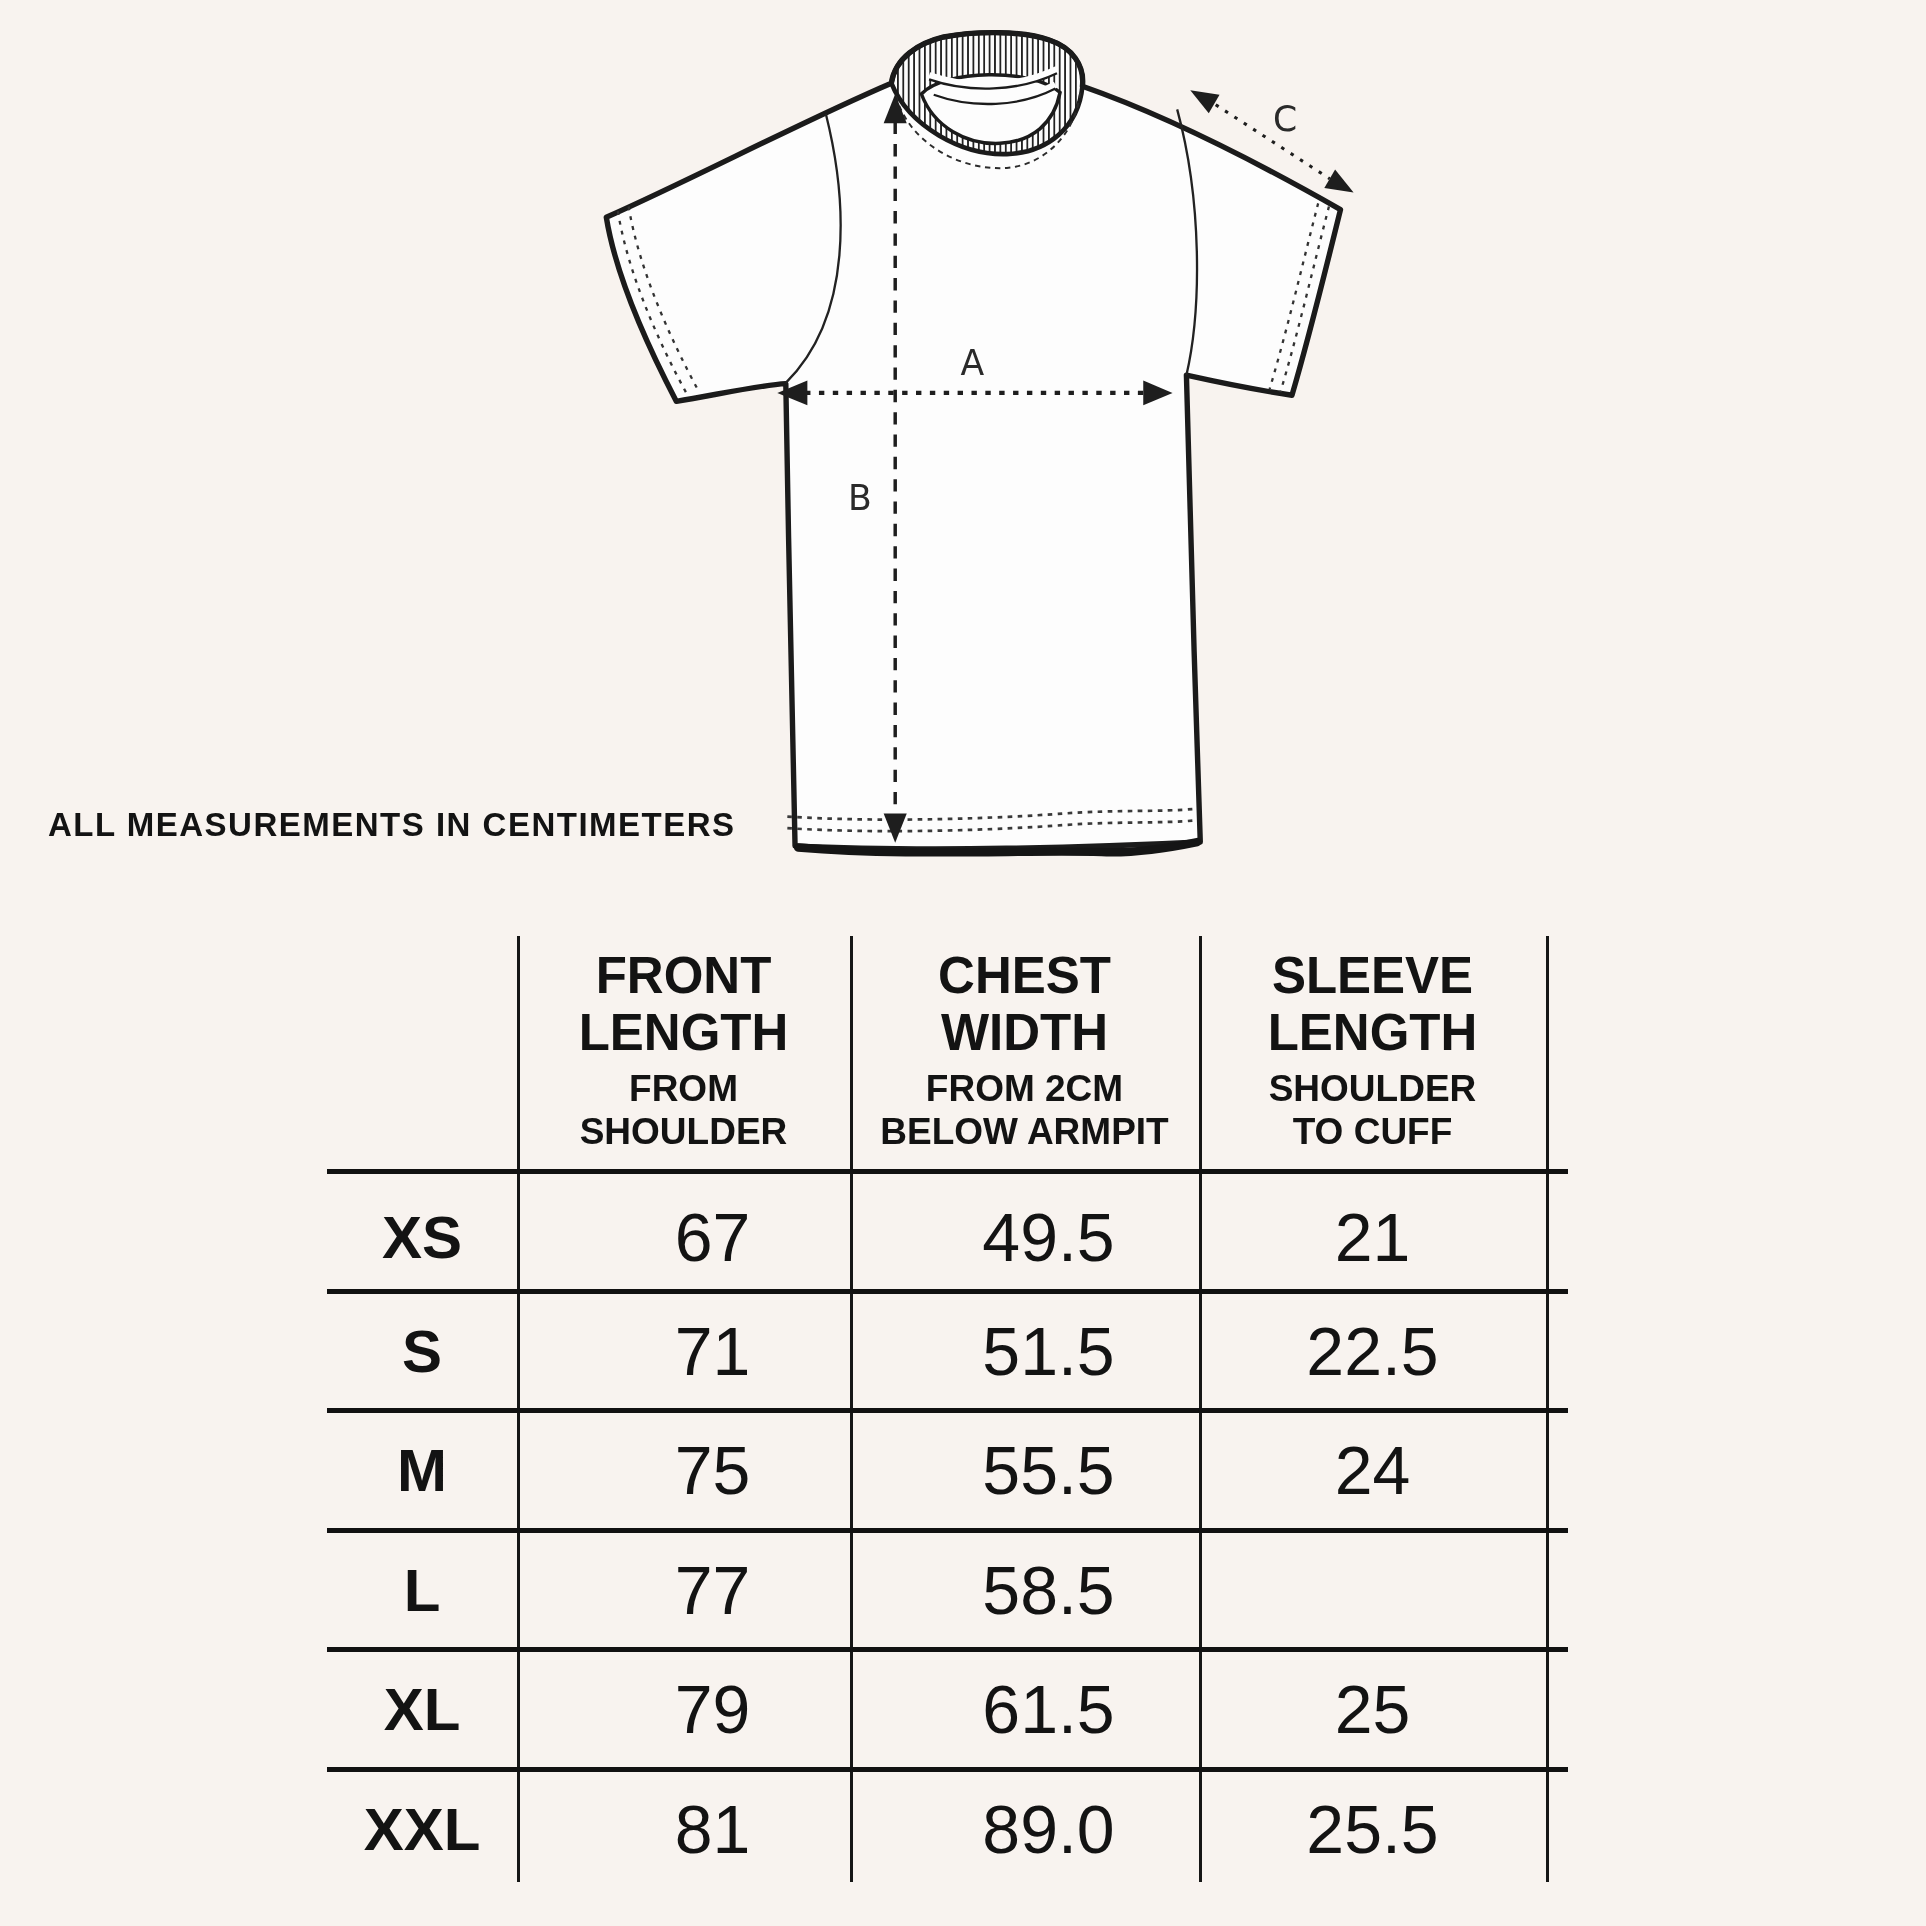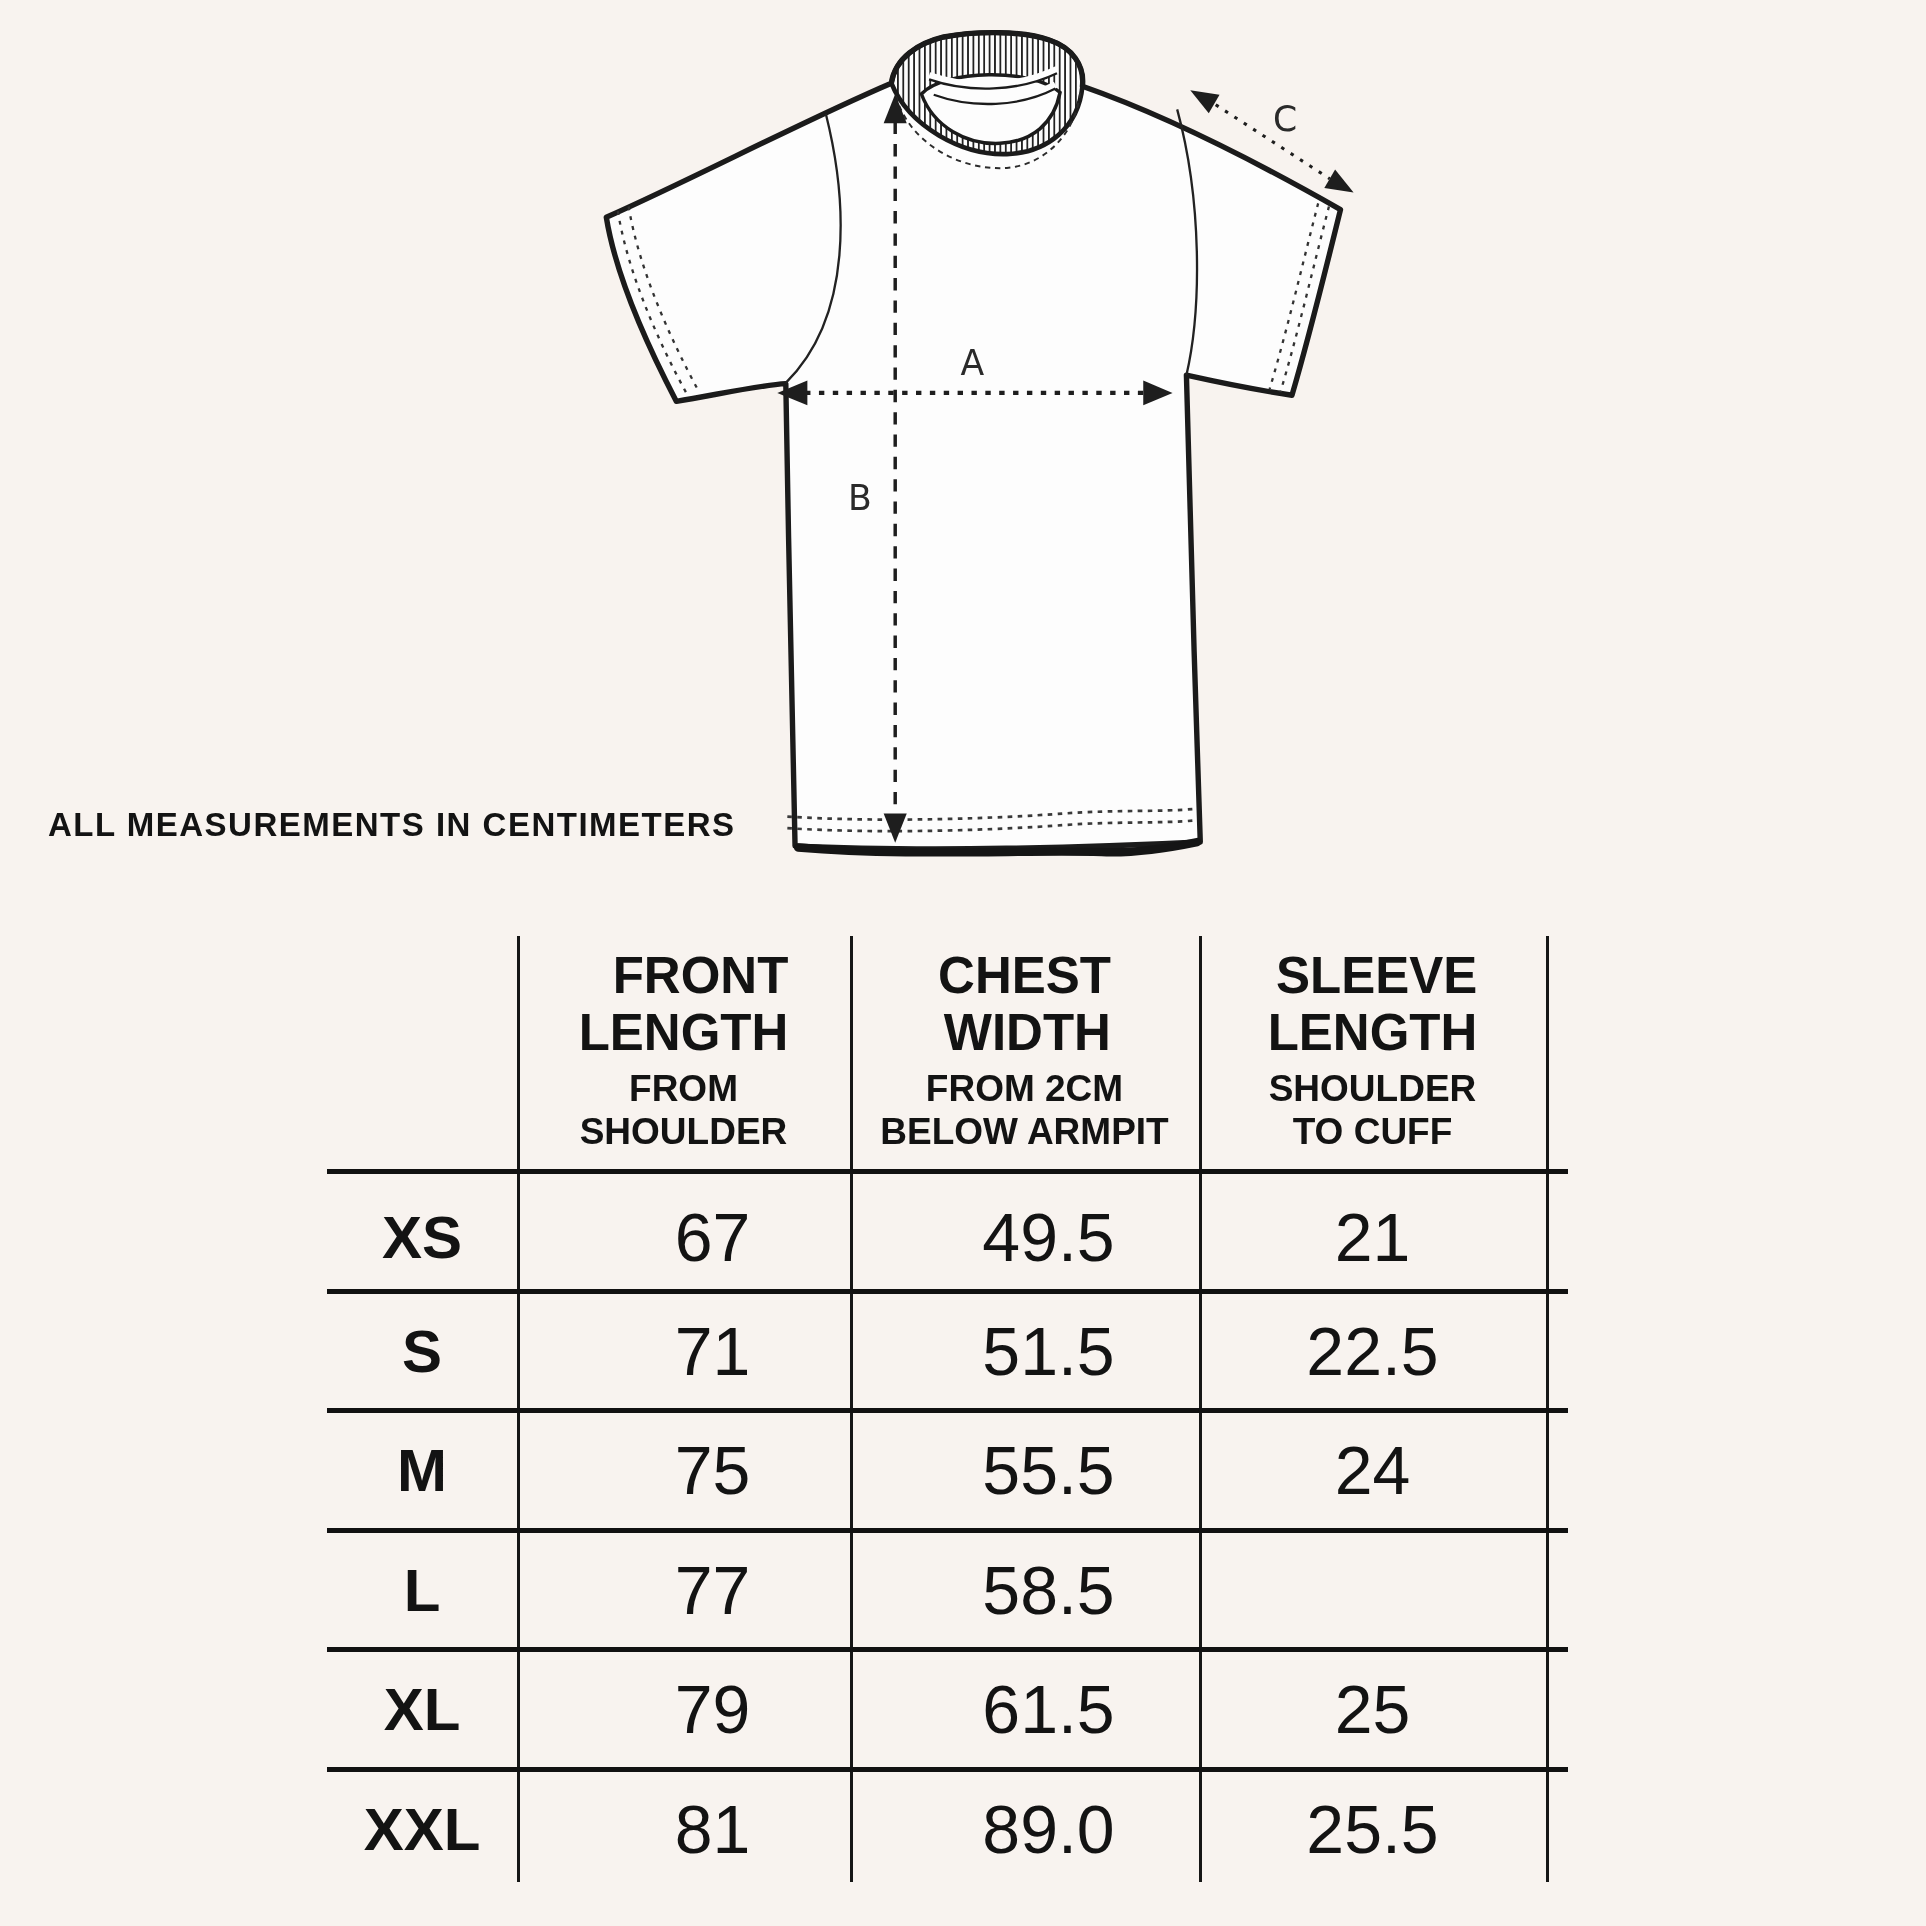--- a/index.html
+++ b/index.html
@@ -16,21 +16,21 @@
   .size-table { position:absolute; left:327px; top:936px; width:1241px; height:959px; }
   .vline { position:absolute; top:0; width:3.1px; height:946px; background:#161616; }
   .v1 { left:190px; } .v2 { left:523px; } .v3 { left:872px; } .v4 { left:1219px; }
   .hline { position:absolute; left:0px; width:1241px; height:4.6px; background:#111; }
   .h0 { top:233px; } .h1 { top:353px; } .h2 { top:472px; }
   .h3 { top:592px; } .h4 { top:711px; } .h5 { top:831px; }
   .hdr {
     position:absolute; top:10.8px; display:flex; flex-direction:column;
     align-items:center; text-align:center;
   }
-  .hdr .t { font-size:51px; font-weight:bold; line-height:57px; white-space:pre-line;text-align:right; }
+  .hdr .t { font-size:51px; font-weight:bold; line-height:57px; white-space:pre-line; }
   .hdr .s { font-size:37px; font-weight:bold; line-height:43px; white-space:pre-line; margin-top:6.2px; }
   .hc1 { left:190px; width:333px; } .hc2 { left:523px; width:349px; } .hc3 { left:872px; width:347px; }
   .cell {
     position:absolute; height:116px; display:flex;
     align-items:center; justify-content:center; font-size:68px;
   }
   .sizec { left:0; width:190px; font-weight:bold; font-size:60px; }
   .c1 { left:190px; width:391px; } .c2 { left:523px; width:349px;margin-left:24px; } .c3 { left:872px; width:347px; }
   .r0 { top:243px; } .r1 { top:357px; } .r2 { top:476px; }
   .r3 { top:596px; } .r4 { top:715px;text-align:center; } .r5 { top:835px; }

